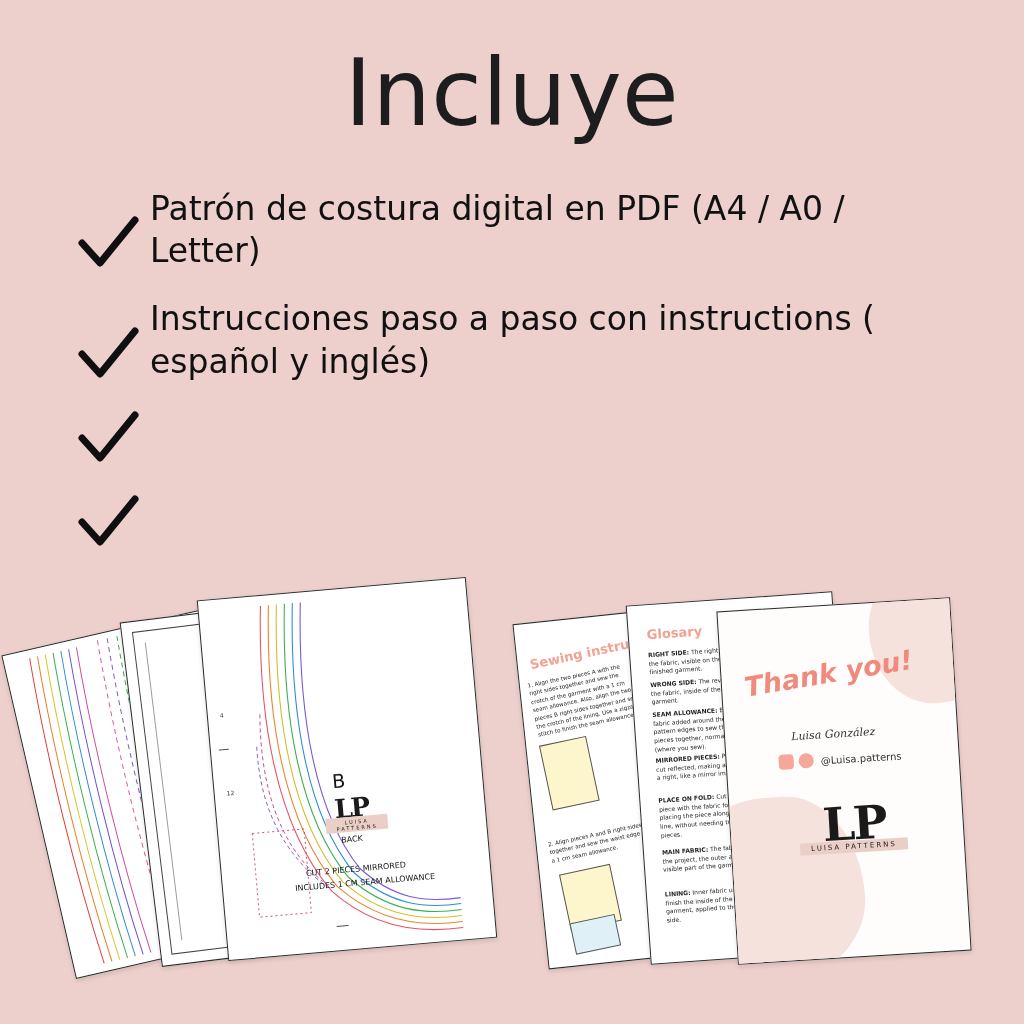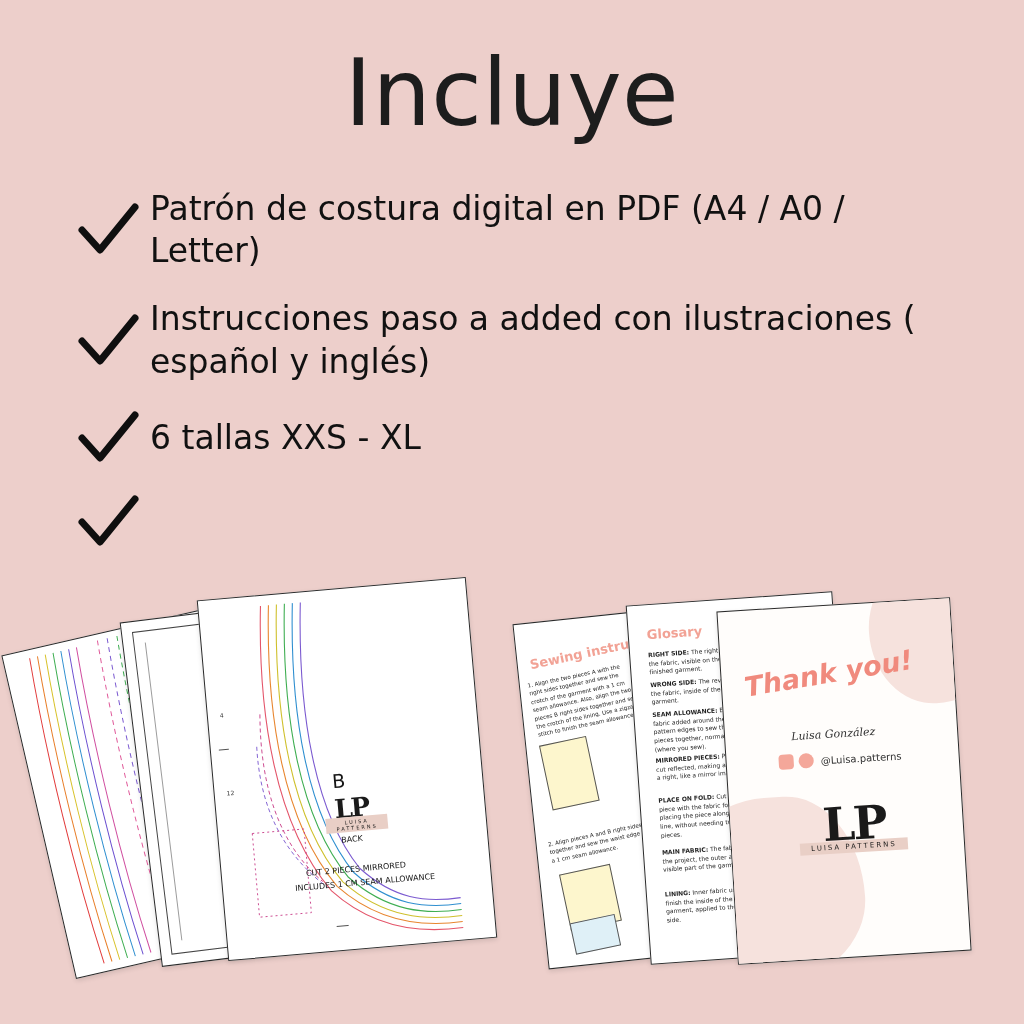--- a/index.html
+++ b/index.html
@@ -40,21 +40,21 @@
 
   
   .bullets {
     position: absolute;
     top: 188px;
     left: 78px;
     width: 880px;
   }
   .bullet-row {
     display: flex;
-    align-items: center;
+    align-items: flex-end;
     margin-bottom: 26px;
   }
   .check {
     flex: 0 0 auto;
     width: 62px;
     height: 56px;
     position: relative;
     margin-right: 10px;
     margin-top: 2px;
   }
@@ -220,30 +220,29 @@
       </span>
       <span class="bullet-text">Patrón de costura digital en PDF (A4 / A0 / Letter)</span>
     </div>
 
     <div class="bullet-row">
       <span class="check">
         <svg width="62" height="56" viewBox="0 0 62 56">
           <path d="M4 27 L22 47 L57 4" fill="none" stroke="#0f0f0f" stroke-width="7" stroke-linecap="round" stroke-linejoin="round"></path>
         </svg>
       </span>
-      <span class="bullet-text">Instrucciones paso a added con ilustraciones ( español y inglés)</span>
+      <span class="bullet-text">Instrucciones paso a paso con instructions ( español y inglés)</span>
     </div>
 
     <div class="bullet-row">
       <span class="check">
         <svg width="62" height="56" viewBox="0 0 62 56">
           <path d="M4 27 L22 47 L57 4" fill="none" stroke="#0f0f0f" stroke-width="7" stroke-linecap="round" stroke-linejoin="round"></path>
         </svg>
       </span>
-      <span class="bullet-text">6 tallas XXS - XL</span>
     </div>
 
     <div class="bullet-row">
       <span class="check">
         <svg width="62" height="56" viewBox="0 0 62 56">
           <path d="M4 27 L22 47 L57 4" fill="none" stroke="#0f0f0f" stroke-width="7" stroke-linecap="round" stroke-linejoin="round"></path>
         </svg>
       </span>
     </div>
 

